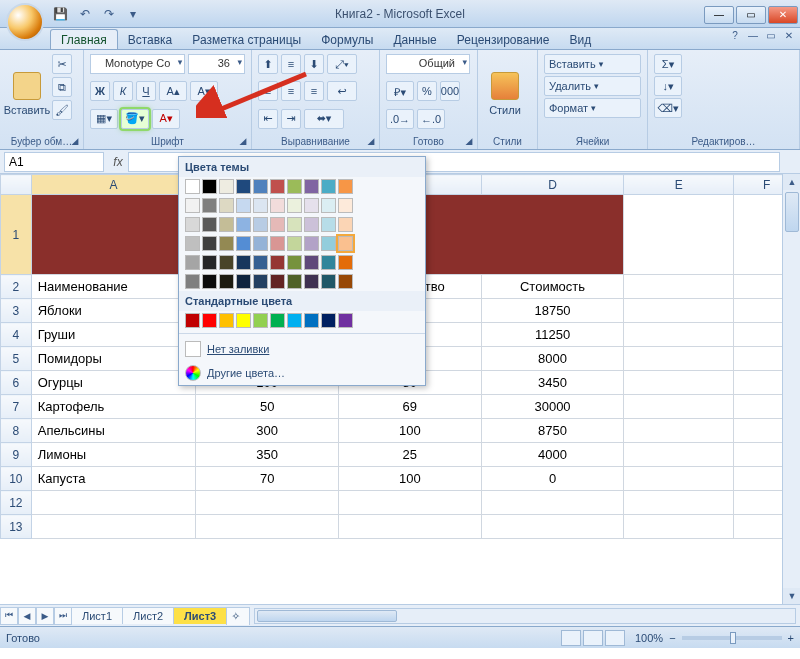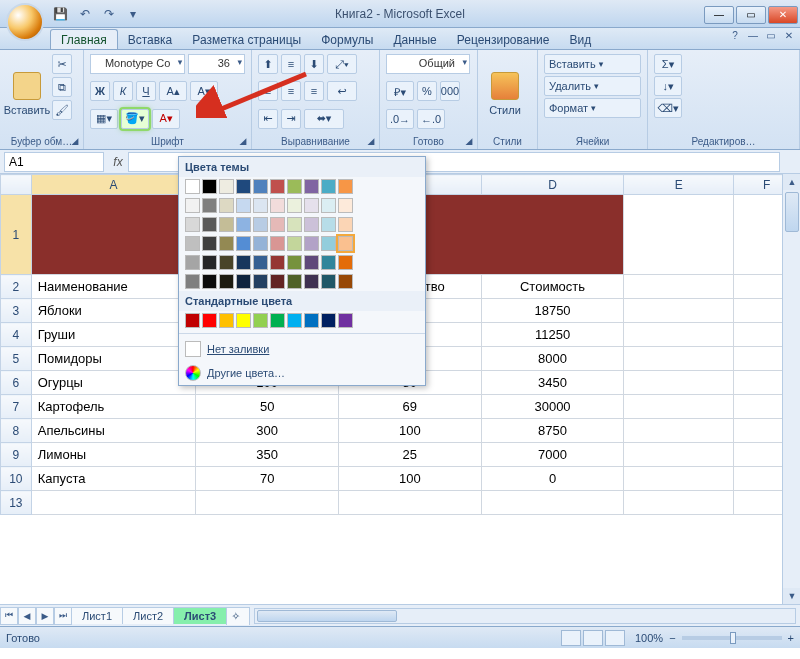--- a/index.html
+++ b/index.html
@@ -74,21 +74,21 @@
   .vscroll { position:absolute; right:0; top:0; width:18px; height:100%; background:#e6eef8; border-left:1px solid #b7cce4;}
   .vscroll .thumb{ position:absolute; top:18px; height:40px; width:14px; left:2px; background:linear-gradient(#dfe9f5,#bfd6ef); border:1px solid #9fb9d6; border-radius:2px;}
   .vscroll .arr{ position:absolute; width:18px; height:16px; background:#dfe9f5; font-size:9px; display:flex;align-items:center;justify-content:center; color:#3b5b88;}
   .vscroll .arr.up{top:0;} .vscroll .arr.dn{bottom:0;}
 
   
   .sheettabs { height:22px; background:#e6eef8; border-top:1px solid #b7cce4; display:flex; align-items:center; font-size:11px; position:relative;}
   .nav-btns { display:flex; gap:0;}
   .nav-btns div{ width:18px; height:18px; border:1px solid #b7cce4; background:#f6f9fc; font-size:9px; display:flex;align-items:center;justify-content:center; color:#3b5b88;}
   .stab { padding:2px 10px; border:1px solid #b7cce4; background:#f6f9fc; border-bottom:none; margin-left:-1px; color:#2b4b75;}
-  .stab.active { background:#86efac; font-weight:bold;}
+  .stab.active { background:#fde047; font-weight:bold;}
   .hscroll { flex:1; height:16px; margin:0 4px; background:#e6eef8; border:1px solid #b7cce4; position:relative;}
   .hscroll .thumb{ position:absolute; left:2px; top:1px; height:12px; width:140px; background:linear-gradient(#dfe9f5,#bfd6ef); border:1px solid #9fb9d6; border-radius:2px;}
 
   
   .statusbar { height:22px; background:linear-gradient(#dfe9f5,#c7dbf0); border-top:1px solid #8aa9cc; display:flex; align-items:center; font-size:11px; color:#2b4b75; padding:0 6px;}
   .statusbar .views{ margin-left:auto; display:flex; gap:2px;}
   .statusbar .views div{ width:20px; height:16px; border:1px solid #9fb9d6; background:#eaf2fb;}
   .zoom { display:flex; align-items:center; gap:6px; margin-left:10px;}
   .zoom .track{ width:100px; height:4px; background:#b7cce4; position:relative;}
   .zoom .track .th{ position:absolute; left:48px; top:-4px; width:6px; height:12px; background:#eaf2fb; border:1px solid #7a9abf;}
@@ -335,35 +335,44 @@
     <td class="num">100</td>
     <td class="num">8750</td>
     <td></td>
           <td></td>
         </tr>
         <tr>
           <th class="rowh">9</th>
     <td>Лимоны</td>
     <td class="num">350</td>
     <td class="num">25</td>
-    <td class="num">7000</td>
+    <td class="num">4000</td>
     <td></td>
           <td></td>
         </tr>
         <tr>
           <th class="rowh">10</th>
     <td>Капуста</td>
     <td class="num">70</td>
     <td class="num">100</td>
     <td class="num">0</td>
     <td></td>
           <td></td>
         </tr>
       </tbody>
     <tbody>
+    <tr>
+          <th class="rowh">12</th>
+          <td></td>
+          <td></td>
+          <td></td>
+          <td></td>
+          <td></td>
+          <td></td>
+        </tr>
     <tr>
           <th class="rowh">13</th>
           <td></td>
           <td></td>
           <td></td>
           <td></td>
           <td></td>
           <td></td>
         </tr>
   </tbody>

